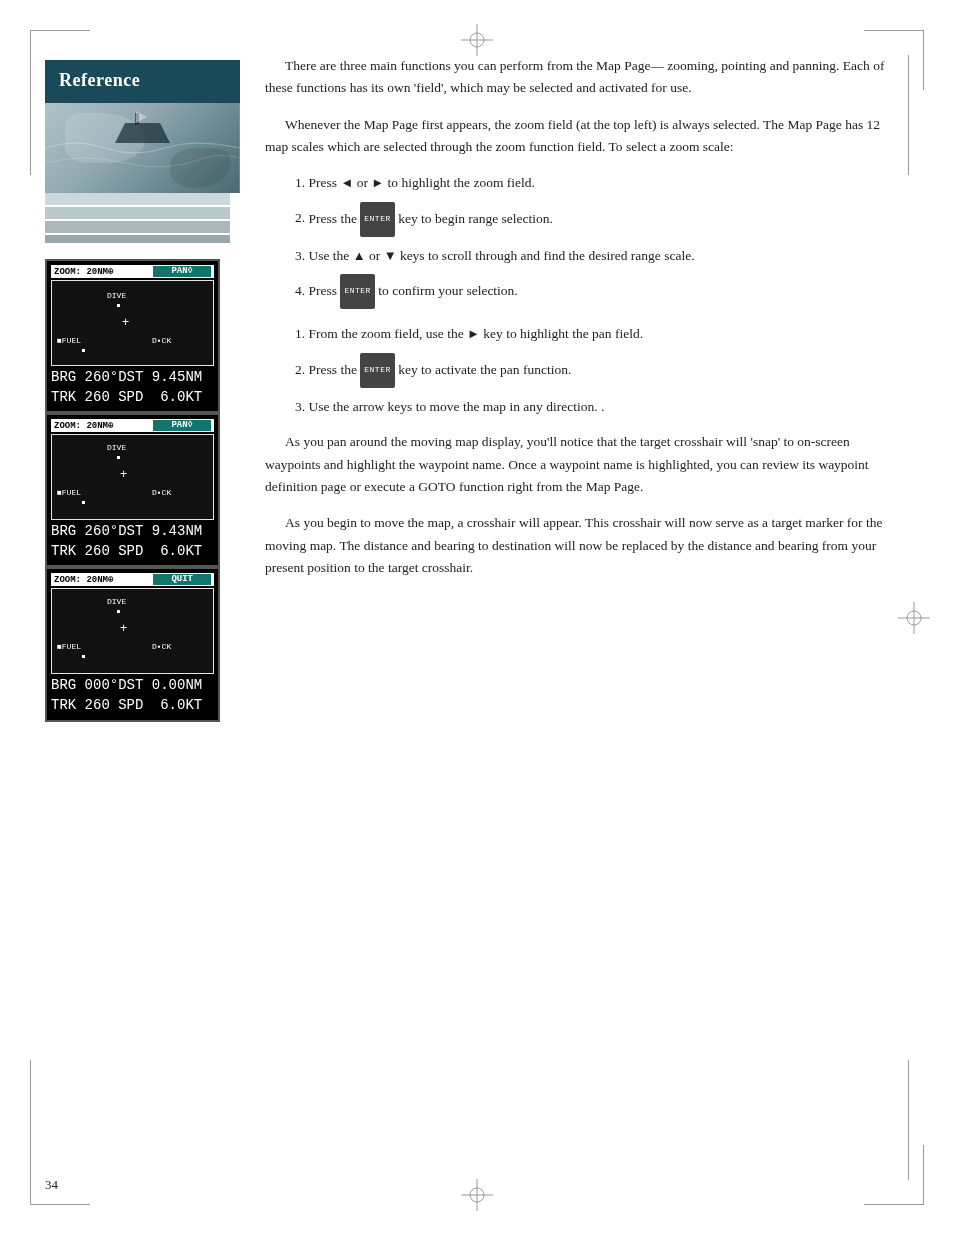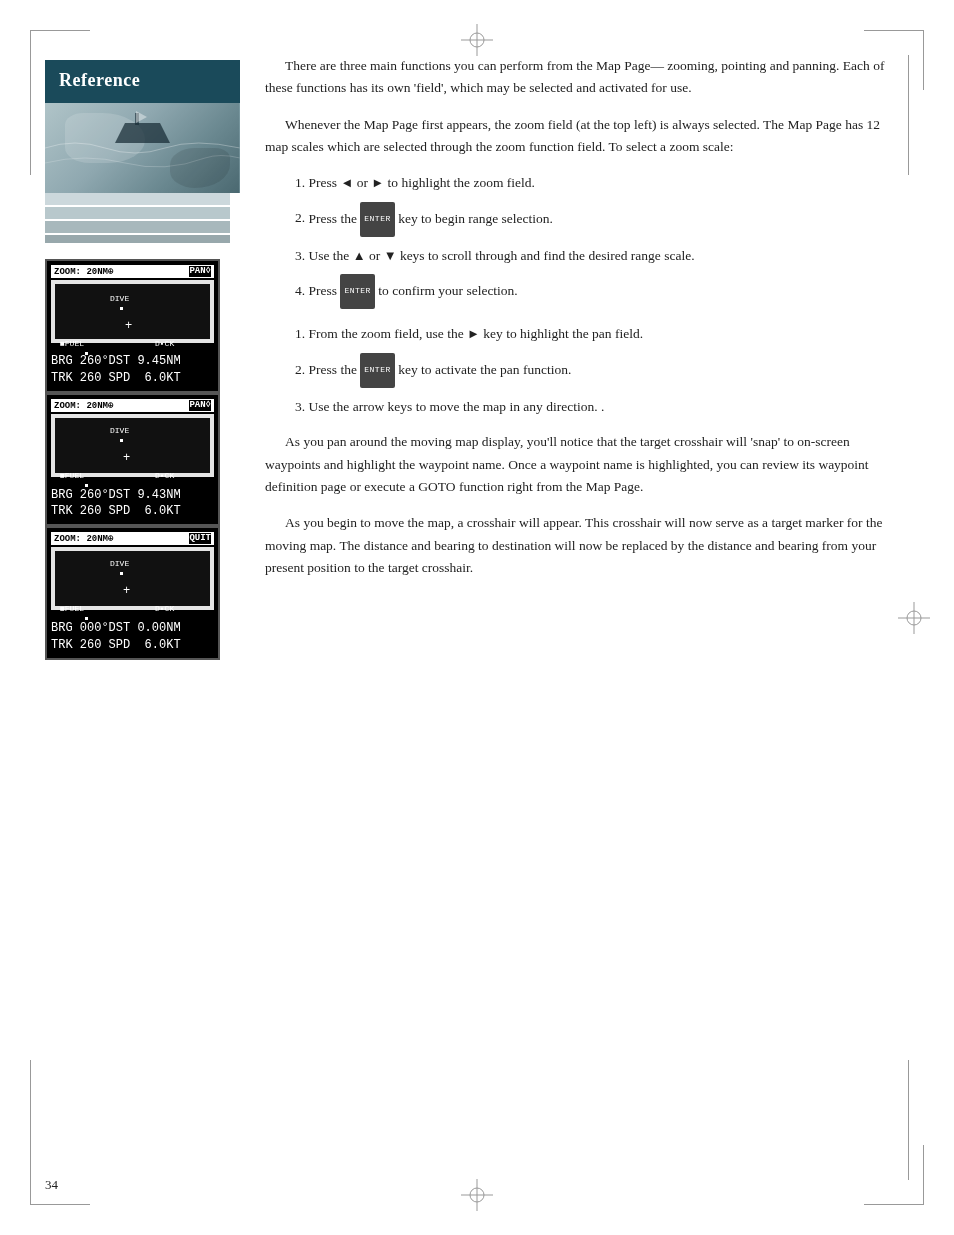--- a/index.html
+++ b/index.html
@@ -138,30 +138,30 @@
       justify-content: space-between;
       background: #fff;
       color: #000;
       padding: 1px 3px;
       font-weight: bold;
       font-size: 9px;
       margin-bottom: 2px;
     }
 
     .gps-screen .top-bar .highlight {
-      background: #000000;
-      color: #fff;
-      padding: 0 0;
+      background: #0f766e;
+      color: #fff;
+      padding: 0 18px;
     }
 
     .gps-screen .map-area {
       background: #111;
-      height: 63px;
+      height: 86px;
       position: relative;
-      border: 4px solid #e5e5e5;
+      border: 1px solid #e5e5e5;
     }
 
     .gps-screen .waypoint-label {
       position: absolute;
       color: #fff;
       font-size: 8px;
       font-family: 'Courier New', monospace;
     }
 
     .gps-screen .waypoint-dot {
@@ -172,23 +172,23 @@
     }
 
     .gps-screen .crosshair-marker {
       position: absolute;
       color: #fff;
       font-size: 12px;
     }
 
     .gps-screen .bottom-bar {
       color: #fff;
-      font-size: 12px;
+      font-size: 14px;
       font-family: 'Courier New', monospace;
-      margin-top: 10px;
+      margin-top: 2px;
       line-height: 1.4;
     }
 
     
     .main-content {
       position: absolute;
       top: 55px;
       left: 265px;
       right: 55px;
       bottom: 60px;

